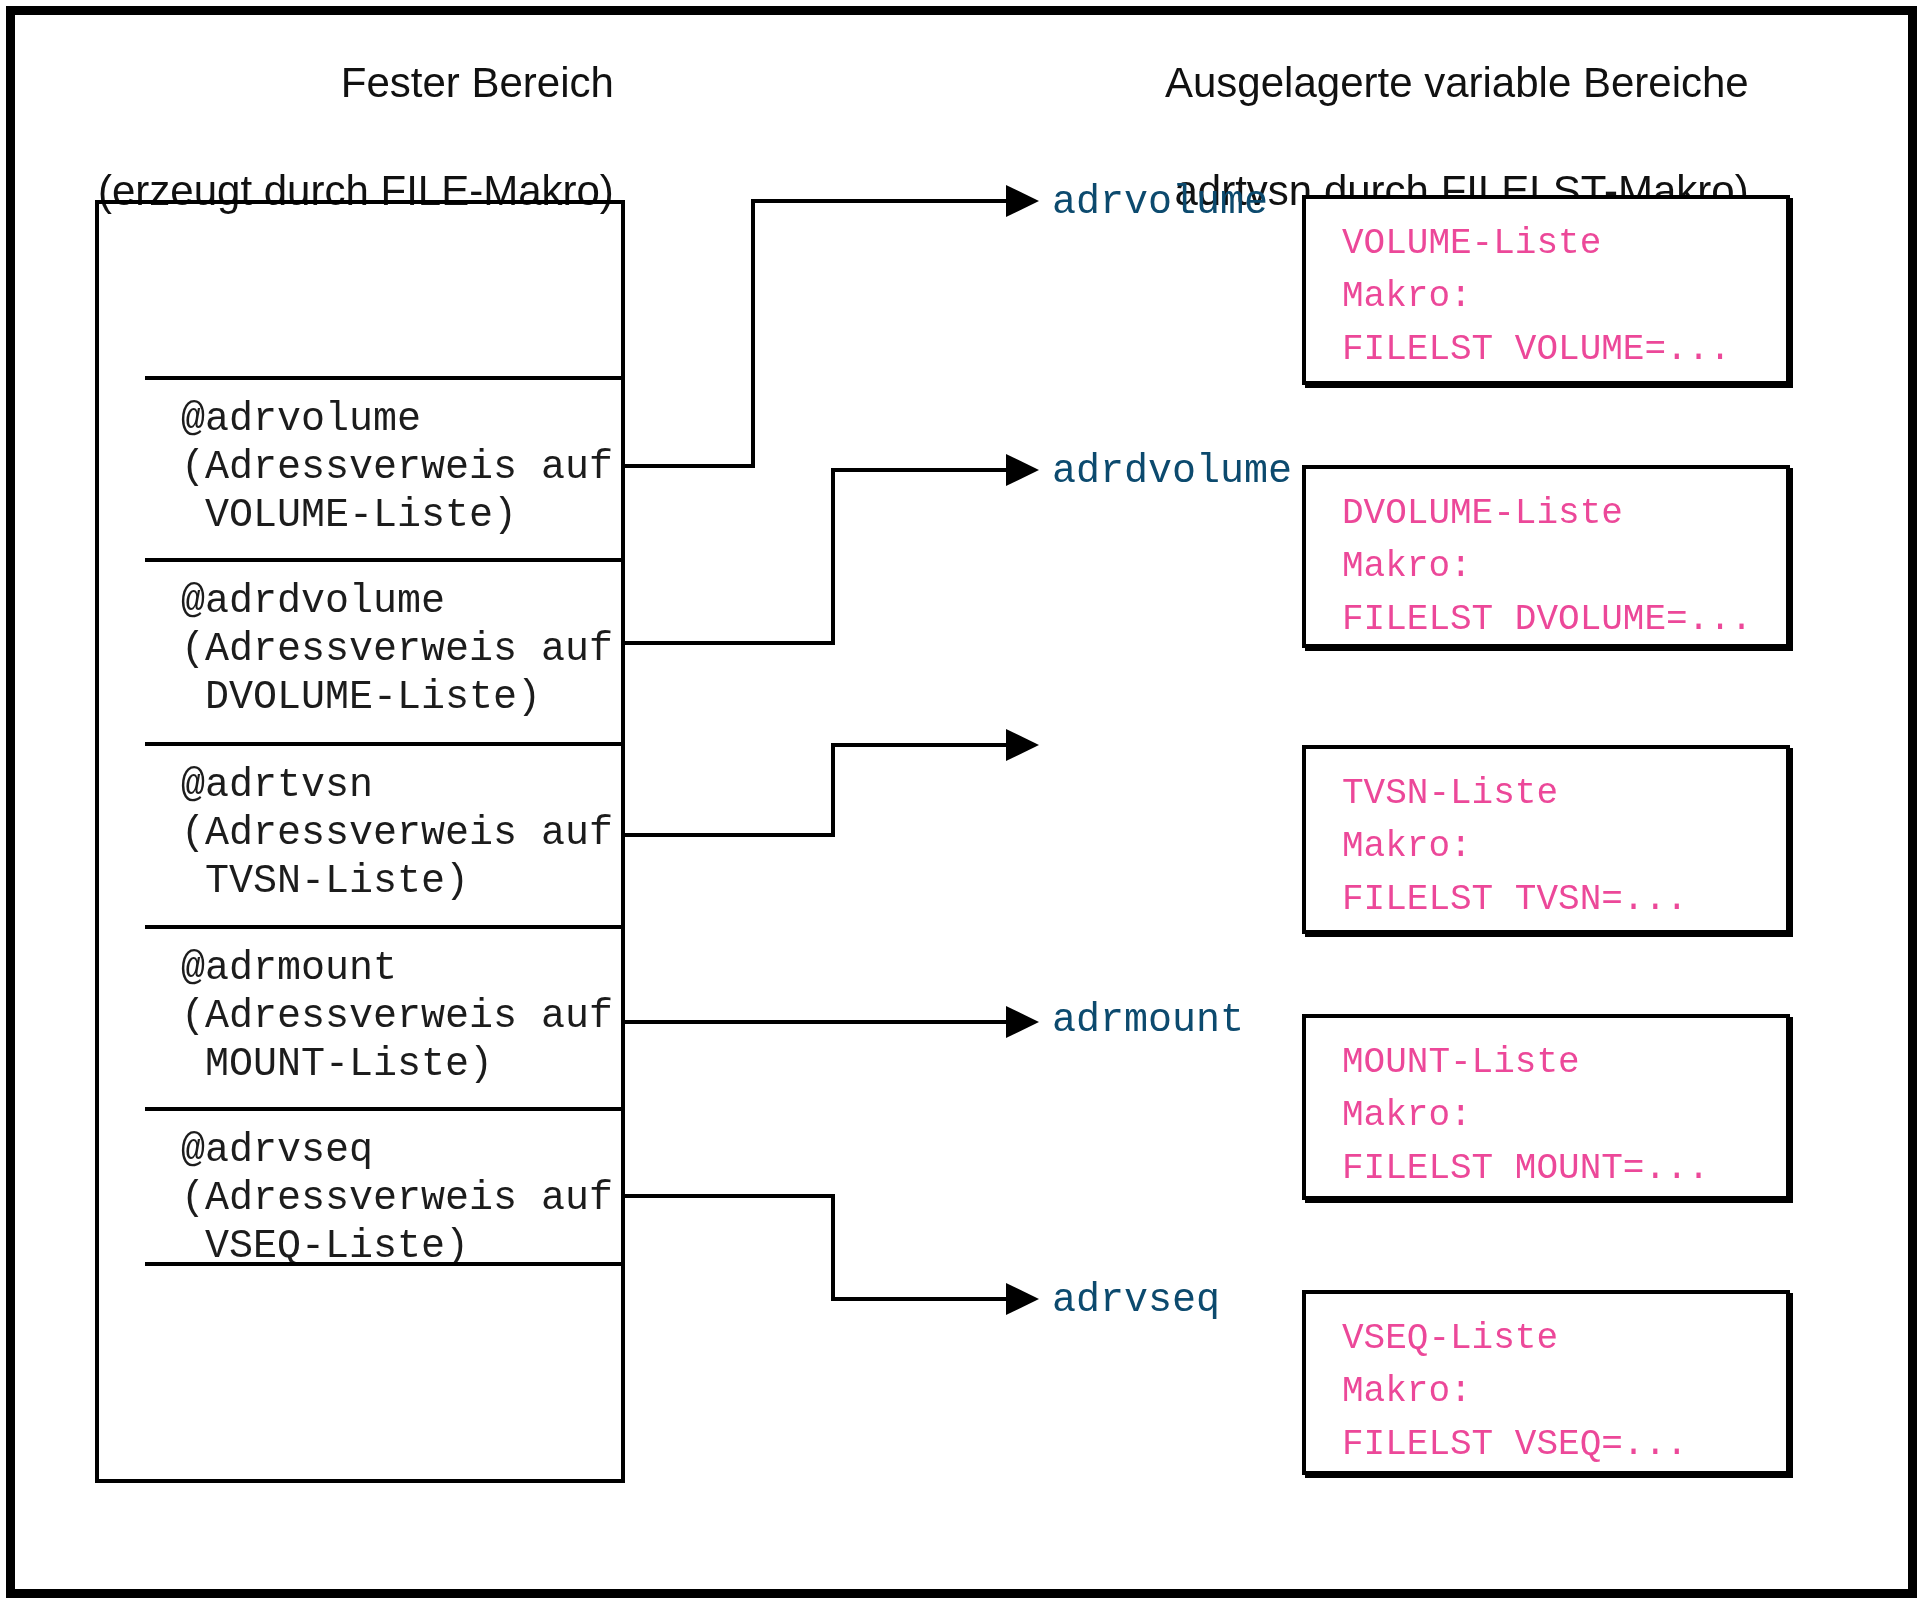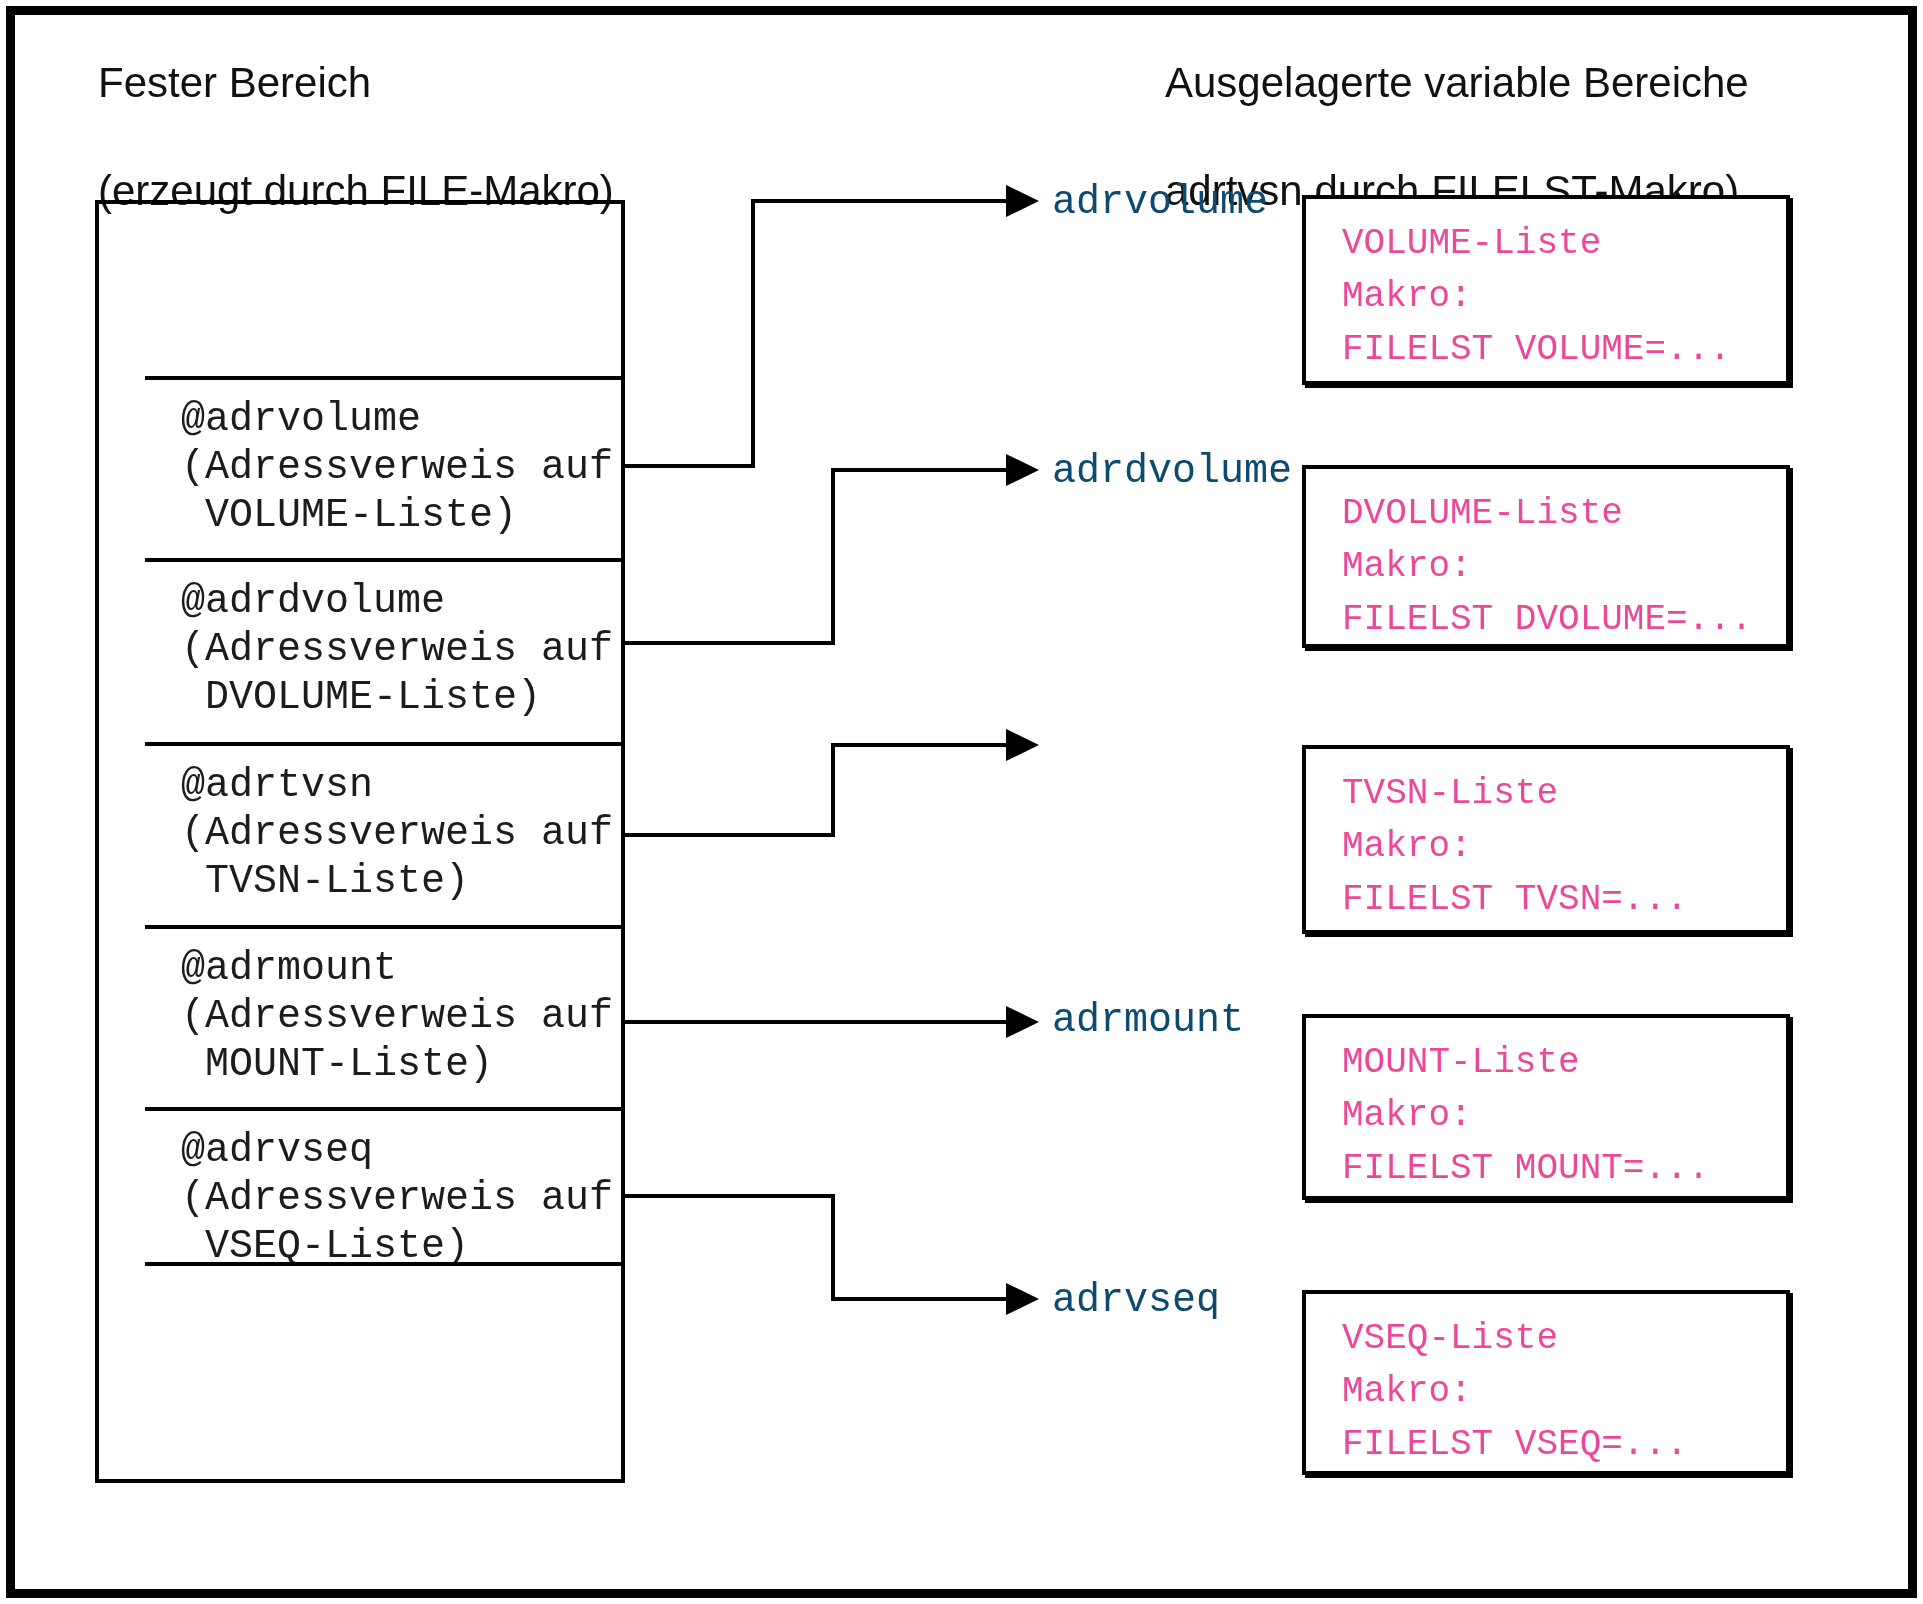--- a/index.html
+++ b/index.html
@@ -13,20 +13,21 @@
   }
   .frame{
     position:absolute;left:6px;top:6px;right:6px;bottom:6px;
     border:9px solid #000;
   }
   .hdr{
     position:absolute;
     font-size:42px;line-height:54px;
     color:#111;
     white-space:pre;
+    text-align:right;
   }
   #hdr-left{left:98px;top:56px;}
   #hdr-right{left:1165px;top:56px;}
 
   
   .fixed-col{
     position:absolute;left:95px;top:200px;width:530px;height:1283px;
     border:4px solid #000;box-sizing:border-box;
     display:flex;flex-direction:column;
   }

